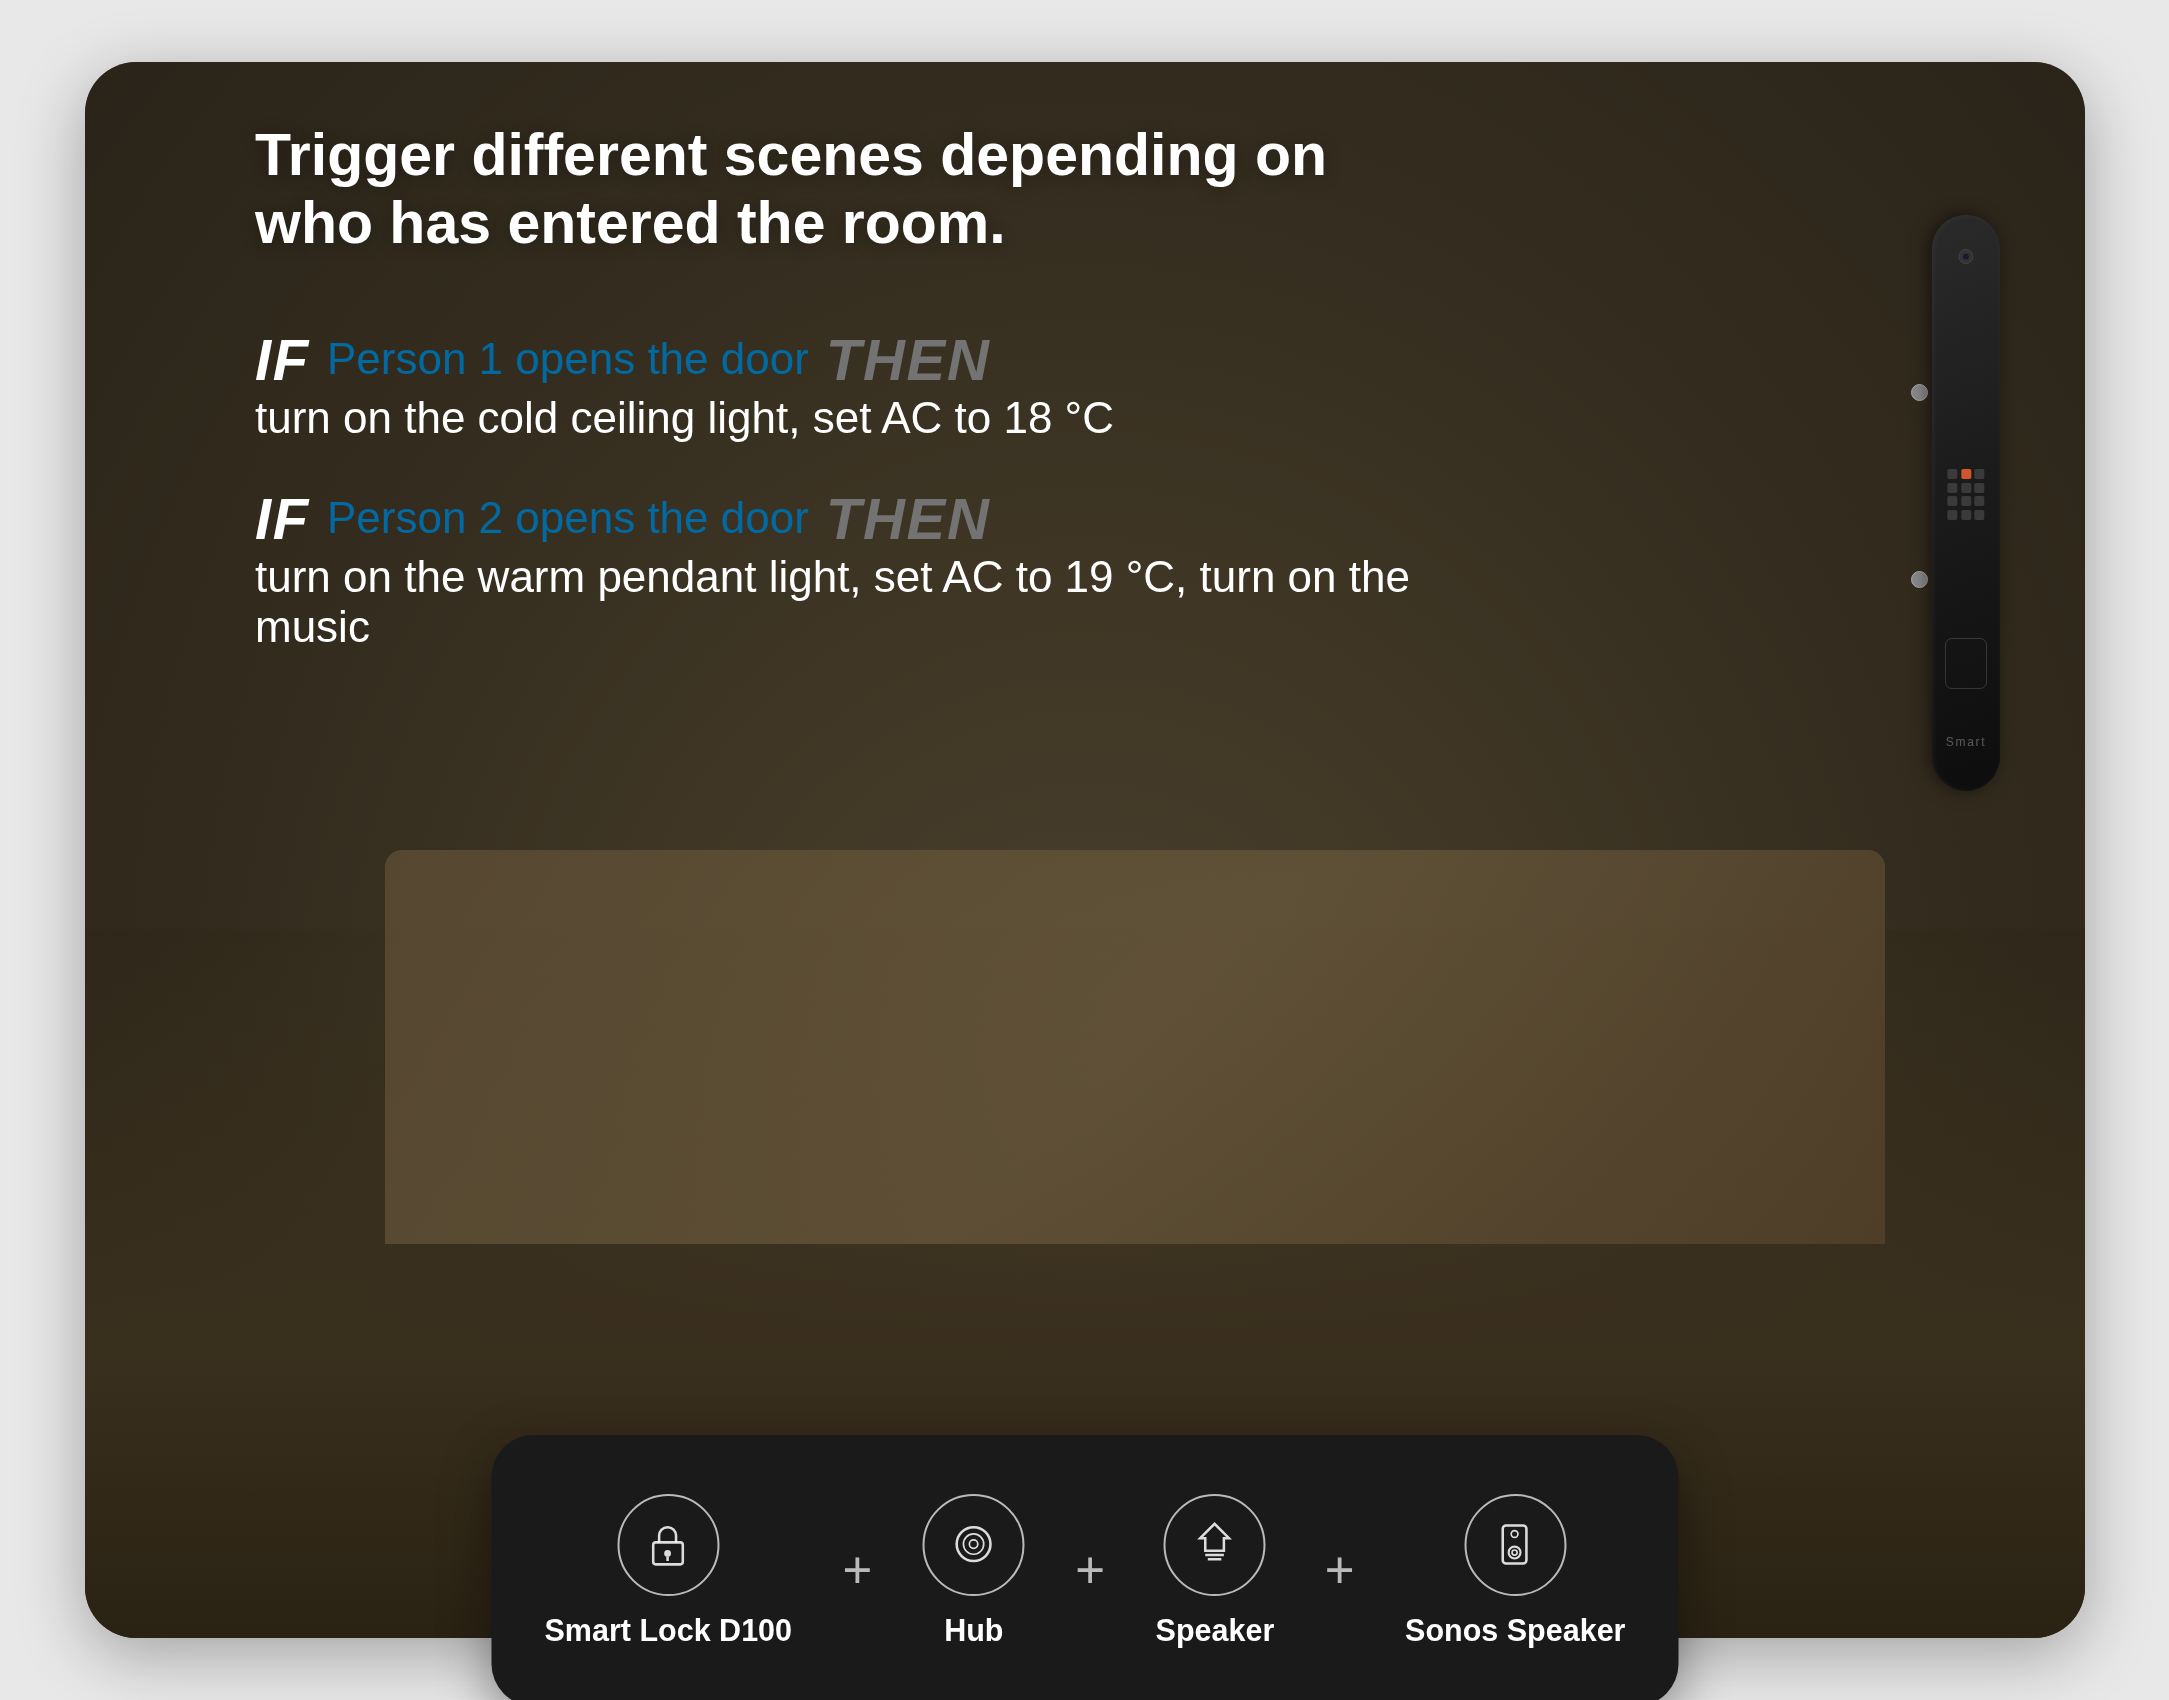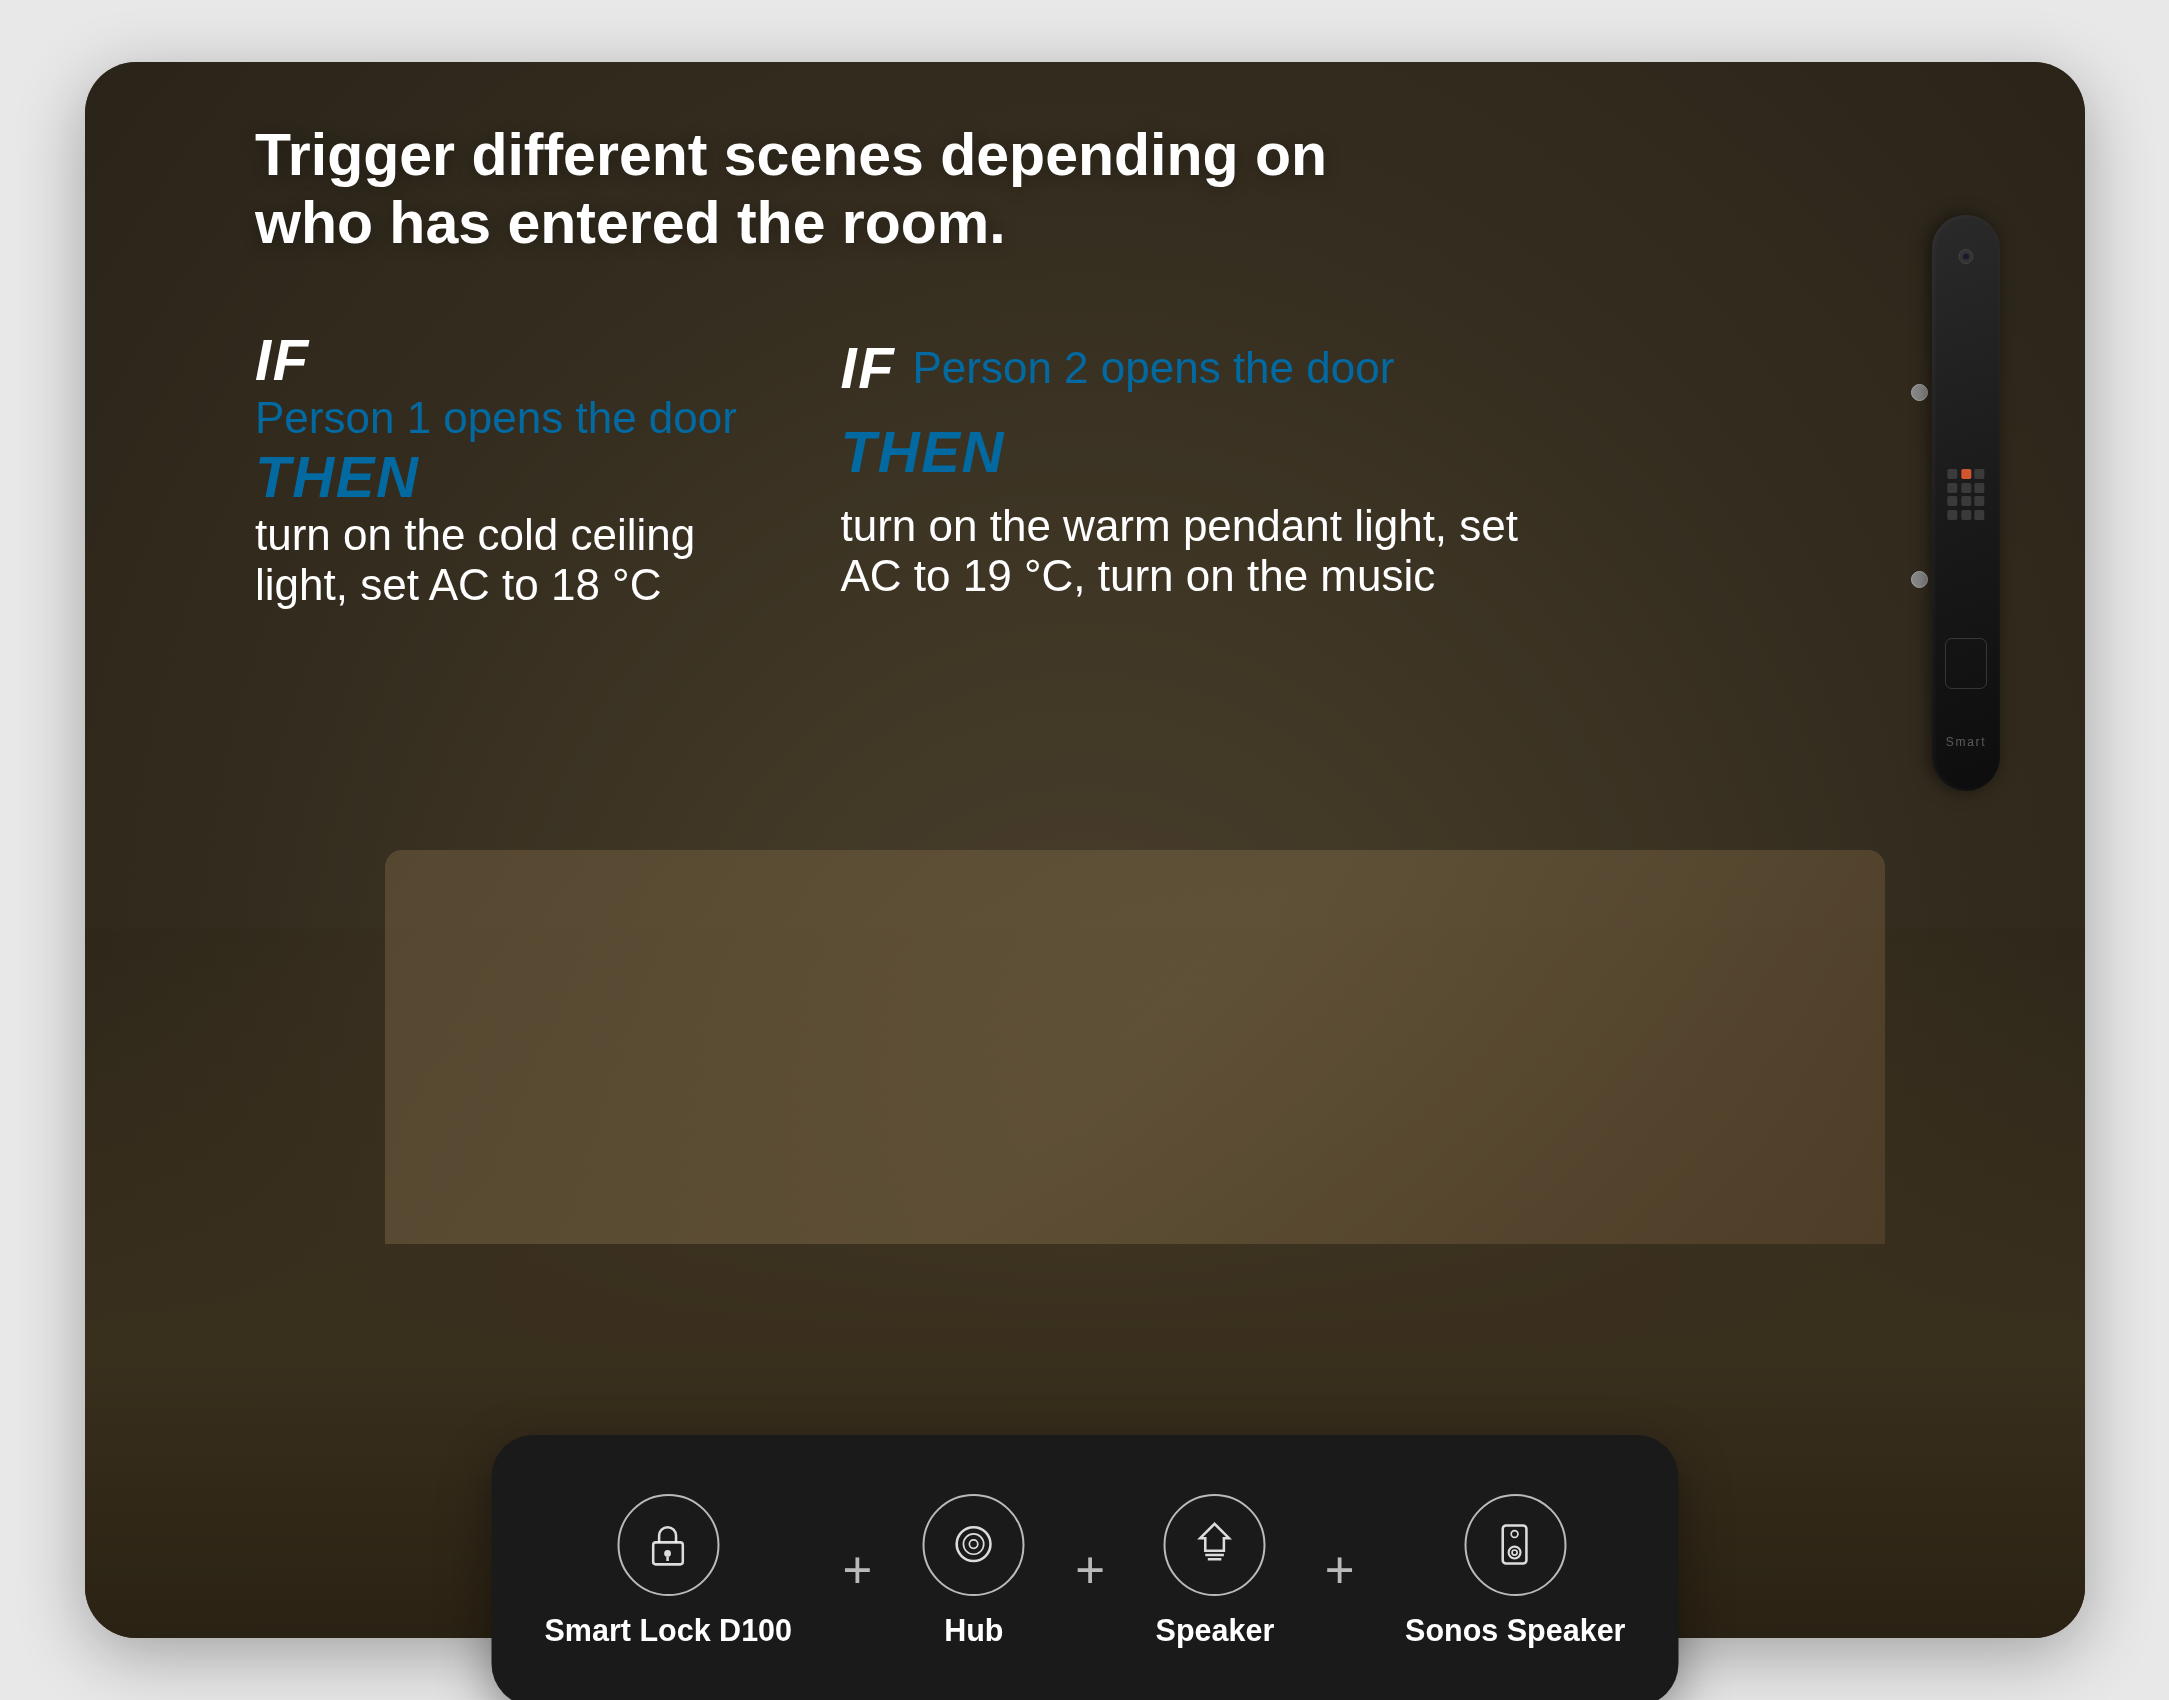--- a/index.html
+++ b/index.html
@@ -192,20 +192,21 @@
       font-weight: 800;
       color: #ffffff;
       line-height: 1.15;
       max-width: 1187px;
       margin-bottom: 68px;
       text-shadow: 0 1.7px 17px rgba(0,0,0,0.3);
     }
 
     .conditions {
       display: flex;
+      flex-direction: column;
       gap: 42px;
       max-width: 1271px;
     }
 
     .condition-row {
       display: flex;
       align-items: center;
       flex-wrap: wrap;
       gap: 0;
     }
@@ -222,21 +223,21 @@
     .condition-text {
       font-size: 44px;
       color: #0369a1;
       font-weight: 400;
       margin-right: 17px;
     }
 
     .then-label {
       font-size: 58px;
       font-weight: 900;
-      color: #0369a1;
+      color: #737373;
       font-style: italic;
       margin-right: 21px;
       letter-spacing: 1.7px;
     }
 
     .action-text {
       font-size: 44px;
       color: #ffffff;
       font-weight: 400;
     }

